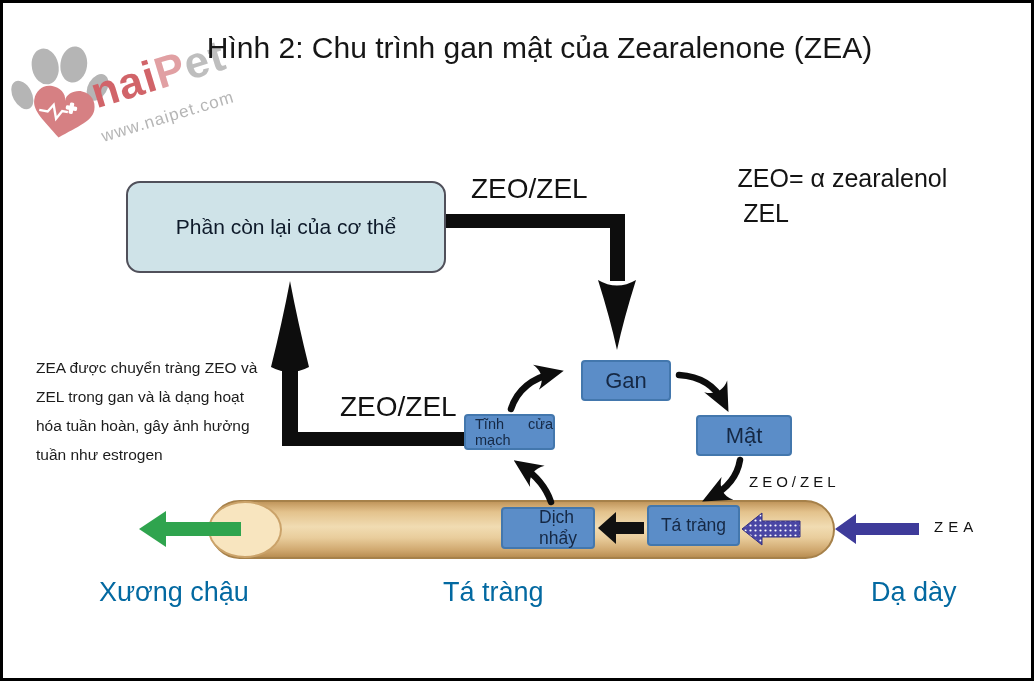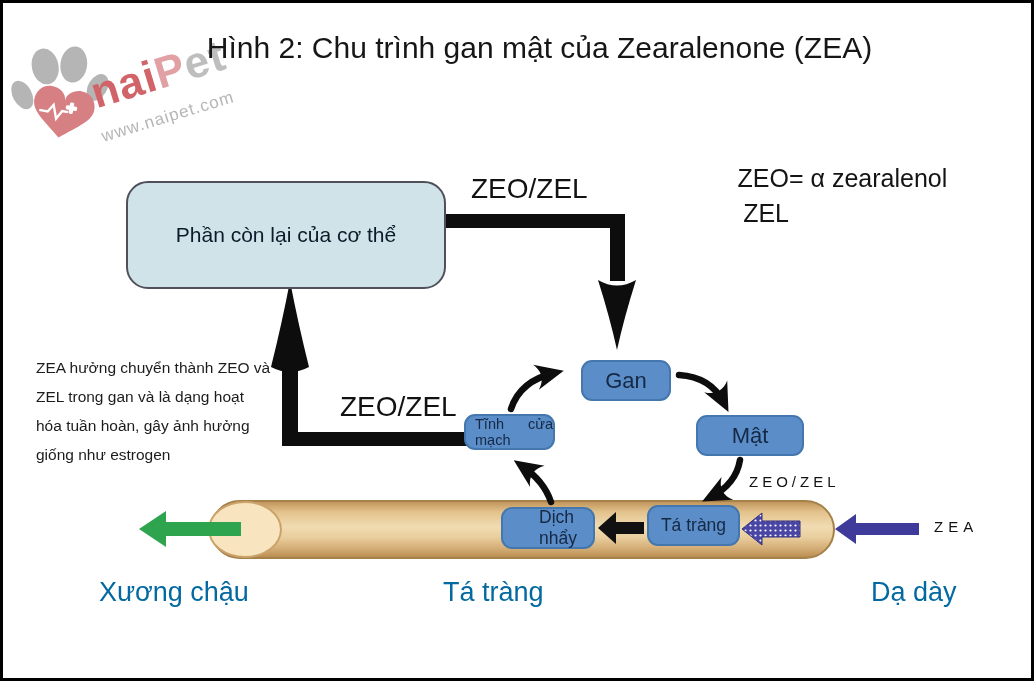--- a/index.html
+++ b/index.html
@@ -16,44 +16,44 @@
   .wm-url{position:absolute;left:96px;top:86px;transform:rotate(-17deg);
     font-size:17px;color:#a9a9a9;letter-spacing:1px;}
   
   .title{position:absolute;left:0;right:0;top:28px;text-align:center;
     font-size:30px;color:#161616;z-index:2;padding-left:45px;}
   
   .legend{position:absolute;left:724px;top:158px;z-index:2;font-size:25px;color:#141414;text-align:right;}
   .legend-row{display:flex;line-height:35px;}
   .legend-term{width:62px;}
   
-  .body-box{position:absolute;left:123px;top:178px;width:320px;height:108px;
-    background:#cfe3e8;border:2px solid #50505a;border-radius:22px;
+  .body-box{position:absolute;left:123px;top:178px;width:320px;height:92px;
+    background:#cfe3e8;border:2px solid #50505a;border-radius:14px;
     display:flex;align-items:center;justify-content:center;
     font-size:21px;color:#0e1a2a;z-index:4;box-sizing:border-box;}
   
   .lbl-big{position:absolute;font-size:28px;color:#121212;z-index:4;}
   .lbl-small{position:absolute;font-size:15px;color:#121212;letter-spacing:4px;z-index:4;}
   
   .note{position:absolute;left:33px;top:350px;width:250px;font-size:15.5px;
     line-height:29px;color:#1c1c1c;z-index:4;}
   .note div{white-space:nowrap;}
   
   .tube{position:absolute;left:207px;top:497px;width:625px;height:59px;
     border-radius:30px;border:2px solid #a6814a;box-sizing:border-box;z-index:1;
     background:linear-gradient(180deg,#c1965c 0%,#e3c28c 18%,#f1dcb2 45%,#e9cd9c 65%,#cfa76e 88%,#b98e52 100%);}
   .tube-cap{position:absolute;left:205px;top:498px;width:74px;height:57px;
     border-radius:50%;background:#f8e5bf;border:2px solid #cba36a;box-sizing:border-box;z-index:2;}
   
   .overlay{position:absolute;left:0;top:0;width:1034px;height:681px;z-index:3;pointer-events:none;}
   
-  .node{position:absolute;background:#5b8dc8;border:2px solid #4377ad;border-radius:11px;
+  .node{position:absolute;background:#5b8dc8;border:2px solid #4377ad;border-radius:4px;
     display:flex;align-items:center;justify-content:center;color:#152844;z-index:4;box-sizing:border-box;}
   .node-gan{left:578px;top:357px;width:90px;height:41px;font-size:22px;}
-  .node-mat{left:693px;top:412px;width:108px;height:41px;font-size:22px;}
+  .node-mat{left:693px;top:412px;width:96px;height:41px;font-size:22px;}
   .node-tmc{left:461px;top:411px;width:91px;height:36px;font-size:14.5px;
     flex-direction:row;align-items:flex-start;justify-content:center;
     padding-left:9px;line-height:16px;}
   .node-dn{left:498px;top:504px;width:94px;height:42px;font-size:17.5px;padding-left:36px;}
   .node-tt{left:644px;top:502px;width:93px;height:41px;font-size:17.5px;}
   
   .blabel{position:absolute;top:574px;font-size:27px;color:#0369a1;z-index:4;}
   .blabel-left{left:96px;} .blabel-center{left:440px;} .blabel-right{left:868px;}
   
   .lbl-zea{position:absolute;left:931px;top:515px;font-size:15px;letter-spacing:5px;color:#121212;z-index:4;}
@@ -93,24 +93,24 @@
   </div>
 
   <div class="body-box">Phần còn lại của cơ thể</div>
 
   <div class="lbl-big" style="left:468px;top:170px">ZEO/ZEL</div>
   <div class="lbl-big" style="left:337px;top:388px">ZEO/ZEL</div>
   <div class="lbl-small" style="left:746px;top:470px">ZEO/ZEL</div>
   <div class="lbl-zea">ZEA</div>
 
   <div class="note">
-    <div>ZEA hưởng chuyển thành ZEO và</div>
+    <div>ZEA được chuyển tràng ZEO và</div>
     <div>ZEL trong gan và là dạng hoạt</div>
     <div>hóa tuần hoàn, gây ảnh hưởng</div>
-    <div>giống như estrogen</div>
+    <div>tuần như estrogen</div>
   </div>
 
   <div class="tube"></div>
   <div class="tube-cap"></div>
 
   <svg class="overlay" viewBox="0 0 1034 681">
     <defs>
       <marker id="ah" viewBox="0 0 10 10" refX="6.5" refY="5" markerWidth="4.4" markerHeight="4.4" orient="auto-start-reverse">
         <path d="M0,0.5 L10,5 L0,9.5 C2.6,6.6 2.6,3.4 0,0.5 Z" fill="#0d0d0d"></path>
       </marker>

